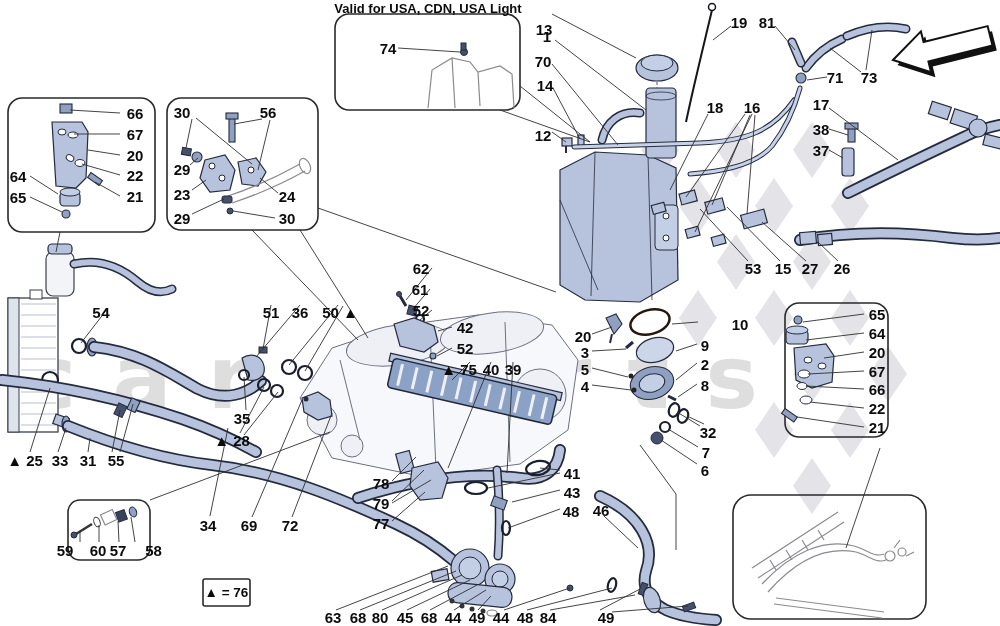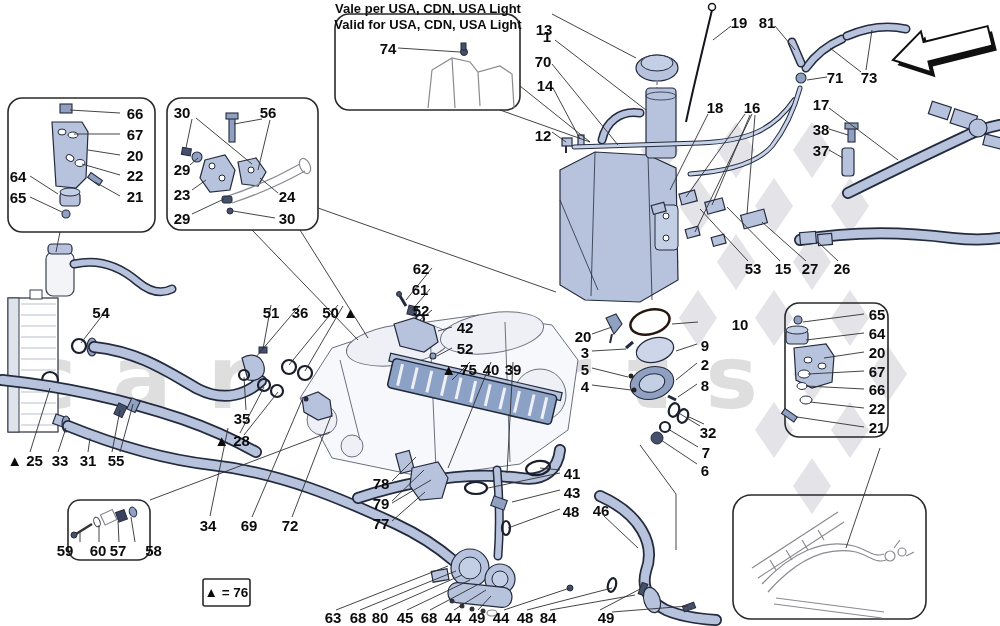--- a/index.html
+++ b/index.html
@@ -333,21 +333,20 @@
         M640,445 L676,494 L676,550 M150,500 L330,432
         M80,542 L80,531 M99,542 L99,525 M119,542 L118,521 M135,542 L131,517
         M336,610 L448,566 M360,610 L456,571 M382,610 L462,575 M407,610 L470,580 M430,610 L477,585
         M454,610 L486,590 M478,610 L491,596 M504,610 L570,588 M527,610 L612,588 M550,610 L635,595
         M600,610 L640,589 M612,612 L688,606 M880,448 L846,548"></path>
     </g>
   </svg>
 
 
   <div class="note-box">
-    <div>Vale per USA, CDN, USA Light</div>
     <div>Valid for USA, CDN, USA Light</div>
   </div>
 
   <div class="legend-box">▲ = 76</div>
 
   <div class="callout-layer">
       <div class="callout" style="left: 135px; top: 113px;">66</div>
       <div class="callout" style="left: 135px; top: 134px;">67</div>
       <div class="callout" style="left: 135px; top: 155px;">20</div>
       <div class="callout" style="left: 135px; top: 175px;">22</div>

